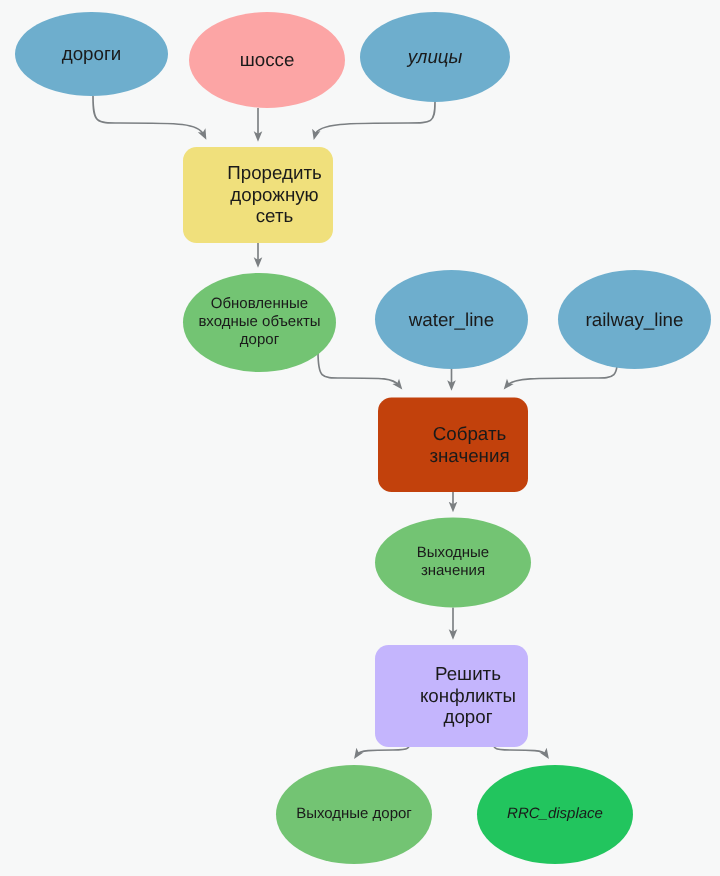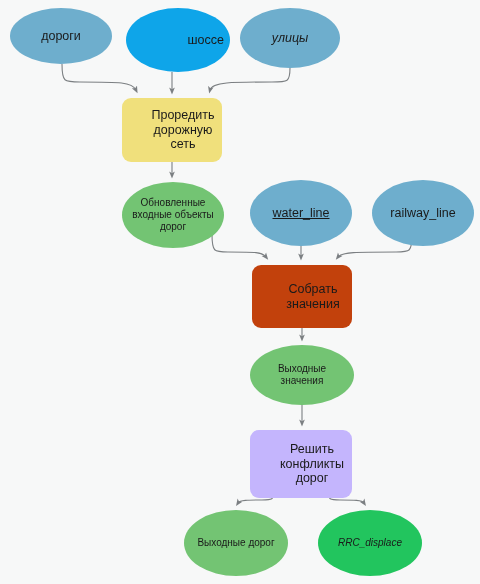--- a/index.html
+++ b/index.html
@@ -73,28 +73,28 @@
         <path d="M 412,234 C 412,252 410,252 396,252 C 356,252 342,252 338,257" marker-end="url(#arrowhead)" stroke="#7b7f82"></path>
         <path d="M 302,328 L 302,338" marker-end="url(#arrowhead)" stroke="#7b7f82"></path>
         <path d="M 302,405 L 302,423" marker-end="url(#arrowhead)" stroke="#7b7f82"></path>
         <path d="M 274,490 C 274,500 272,500 262,500 C 248,500 240,500 238,503" marker-end="url(#arrowhead)" stroke="#7b7f82"></path>
         <path d="M 328,490 C 328,500 330,500 340,500 C 354,500 362,500 364,503" marker-end="url(#arrowhead)" stroke="#7b7f82"></path>
       </g>
   </svg>
 
   <div id="node-layer">
       <div class="node ellipse-blue" style="left: 10px; top: 8px; width: 102px; height: 56px; background: rgb(110, 174, 205);"><span>дороги</span></div>
-      <div class="node ellipse-blue" style="left: 126px; top: 8px; width: 104px; height: 64px; background: #0ea5e9; justify-content: flex-end;"><span>шоссе</span></div>
+      <div class="node ellipse-blue" style="left: 126px; top: 8px; width: 104px; height: 64px; background: #fca5a5;"><span>шоссе</span></div>
       <div class="node ellipse-blue" style="left: 240px; top: 8px; width: 100px; height: 60px; background: rgb(110, 174, 205); font-style: italic;"><span>улицы</span></div>
       <div class="node box-yellow" style="left: 122px; top: 98px; width: 100px; height: 64px; background: rgb(240, 224, 124);"><span>Проредить
 дорожную сеть</span></div>
       <div class="node ellipse-green" style="left: 122px; top: 182px; width: 102px; height: 66px; background: rgb(115, 196, 115);"><span>Обновленные
 входные объекты
 дорог</span></div>
-      <div class="node ellipse-blue" style="left: 250px; top: 180px; width: 102px; height: 66px; background: rgb(110, 174, 205); text-decoration: underline;"><span>water_line</span></div>
+      <div class="node ellipse-blue" style="left: 250px; top: 180px; width: 102px; height: 66px; background: rgb(110, 174, 205);"><span>water_line</span></div>
       <div class="node ellipse-blue" style="left: 372px; top: 180px; width: 102px; height: 66px; background: rgb(110, 174, 205);"><span>railway_line</span></div>
       <div class="node box-yellow" style="left: 252px; top: 265px; width: 100px; height: 63px; background: #c2410c;"><span>Собрать
 значения</span></div>
       <div class="node ellipse-green" style="left: 250px; top: 345px; width: 104px; height: 60px; background: rgb(115, 196, 115);"><span>Выходные
 значения</span></div>
       <div class="node box-yellow" style="left: 250px; top: 430px; width: 102px; height: 68px; background: #c4b5fd;"><span>Решить
 конфликты
 дорог</span></div>
       <div class="node ellipse-green" style="left: 184px; top: 510px; width: 104px; height: 66px; background: rgb(115, 196, 115);"><span>Выходные дорог</span></div>
       <div class="node ellipse-green" style="left: 318px; top: 510px; width: 104px; height: 66px; background: #22c55e; font-style: italic;"><span>RRC_displace</span></div>

